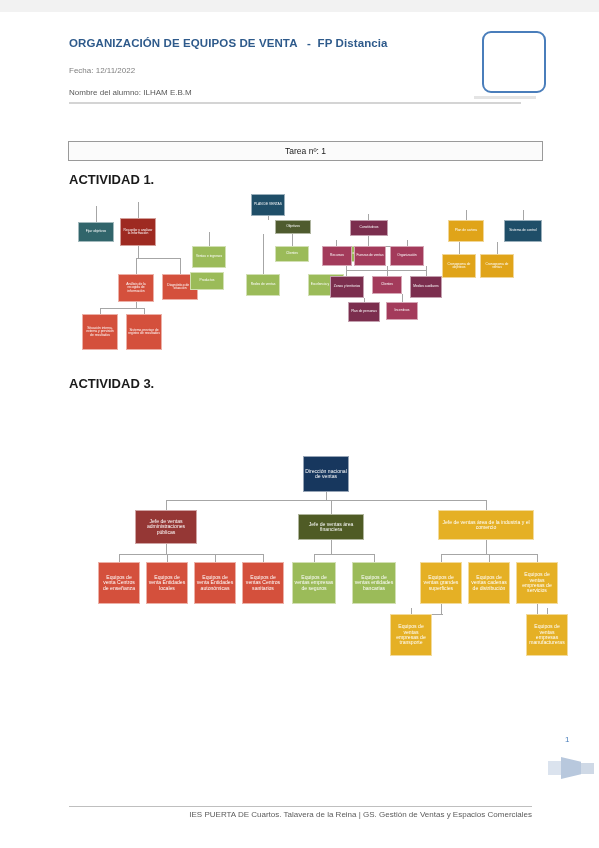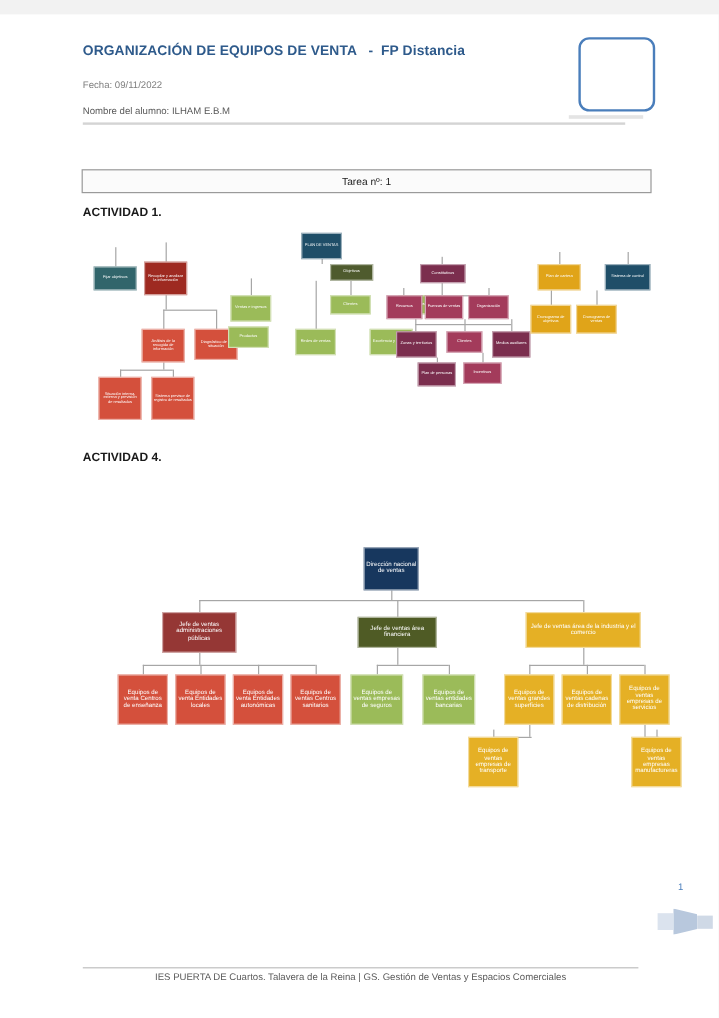--- a/index.html
+++ b/index.html
@@ -47,21 +47,21 @@
   .tarea-bar{
     position:absolute;left:68px;top:129px;
     width:473px;height:18px;
     border:1px solid #9a9a9a;
     background:#fbfbfb;
     display:flex;align-items:center;justify-content:center;
     font-size:8.5px;color:#1a1a1a;
   }
 
   .act-label{
-    position:absolute;font-size:10px;font-weight:bold;color:#1a1a1a;
+    position:absolute;font-size:13px;font-weight:bold;color:#1a1a1a;
   }
   #act1-label{left:69px;top:160px;}
   #act2-label{left:69px;top:364px;}
 
   .body-text{
     position:absolute;left:69px;top:388px;width:465px;
     font-size:8.3px;line-height:15.5px;color:#1a1a1a;
   }
 
   
@@ -98,34 +98,34 @@
   .foot-deco i{position:absolute;display:block;}
   .fd1{left:0;top:4px;width:13px;height:14px;background:#dbe3ee;}
   .fd2{left:13px;top:0;width:20px;height:22px;background:#b8c8dd;
        clip-path:polygon(0 0,100% 22%,100% 78%,0 100%);}
   .fd3{left:33px;top:6px;width:13px;height:11px;background:#cfd9e6;}
   .foot-rule{
     position:absolute;left:69px;top:794px;width:463px;height:1px;background:#bfbfbf;
   }
   .foot-text{
     position:absolute;left:69px;top:798px;width:463px;
-    text-align:center;font-size:8px;color:#5b5b5b;
+    text-align:right;font-size:8px;color:#5b5b5b;
   }
 </style>
 </head>
 <body>
 
 <div class="page">
 
   <div class="doc-title">
     <span>ORGANIZACIÓN DE EQUIPOS DE VENTA</span>
     &nbsp;&nbsp;<span>-</span>&nbsp;
     <span class="sub">FP Distancia</span>
   </div>
-  <div class="meta-date">Fecha: 09/11/2022</div>
+  <div class="meta-date">Fecha: 12/11/2022</div>
   <div class="meta-name">Nombre del alumno: ILHAM E.B.M</div>
   <div class="meta-rule"></div>
   <div class="logo-box"></div>
   <div class="logo-shadow"></div>
 
   <div class="tarea-bar">
     <span>Tarea nº: 1</span>
   </div>
 
   <div class="act-label" id="act1-label">ACTIVIDAD 1.</div>
@@ -181,21 +181,21 @@
       <div class="node" style="left: 312px; top: 88px; width: 30px; height: 18px; background: rgb(163, 59, 91);">Clientes</div>
       <div class="node" style="left: 350px; top: 88px; width: 32px; height: 22px; background: rgb(123, 46, 78);">Medios auxiliares</div>
       <div class="node" style="left: 288px; top: 114px; width: 32px; height: 20px; background: rgb(123, 46, 78);">Plan de personas</div>
       <div class="node" style="left: 326px; top: 114px; width: 32px; height: 18px; background: rgb(163, 59, 91);">Incentivos</div>
       <div class="node" style="left: 388px; top: 32px; width: 36px; height: 22px; background: rgb(224, 164, 25);">Plan de cartera</div>
       <div class="node" style="left: 382px; top: 66px; width: 34px; height: 24px; background: rgb(224, 164, 25);">Cronograma de objetivos</div>
       <div class="node" style="left: 420px; top: 66px; width: 34px; height: 24px; background: rgb(224, 164, 25);">Cronograma de ventas</div>
       <div class="node" style="left: 444px; top: 32px; width: 38px; height: 22px; background: rgb(31, 78, 104);">Sistema de control</div>
     </div>
 
-  <div class="act-label" id="act2-label">ACTIVIDAD 4.</div>
+  <div class="act-label" id="act2-label">ACTIVIDAD 3.</div>
   <div class="diagram d2" id="diagram2">
       <div class="conn v" style="left: 266px; top: 44px; height: 8px;"></div>
       <div class="conn h" style="left: 106px; top: 52px; width: 320px;"></div>
       <div class="conn v" style="left: 106px; top: 52px; height: 10px;"></div>
       <div class="conn v" style="left: 271px; top: 52px; height: 14px;"></div>
       <div class="conn v" style="left: 426px; top: 52px; height: 10px;"></div>
       <div class="conn v" style="left: 106px; top: 96px; height: 10px;"></div>
       <div class="conn h" style="left: 59px; top: 106px; width: 144px;"></div>
       <div class="conn v" style="left: 59px; top: 106px; height: 8px;"></div>
       <div class="conn v" style="left: 107px; top: 106px; height: 8px;"></div>

